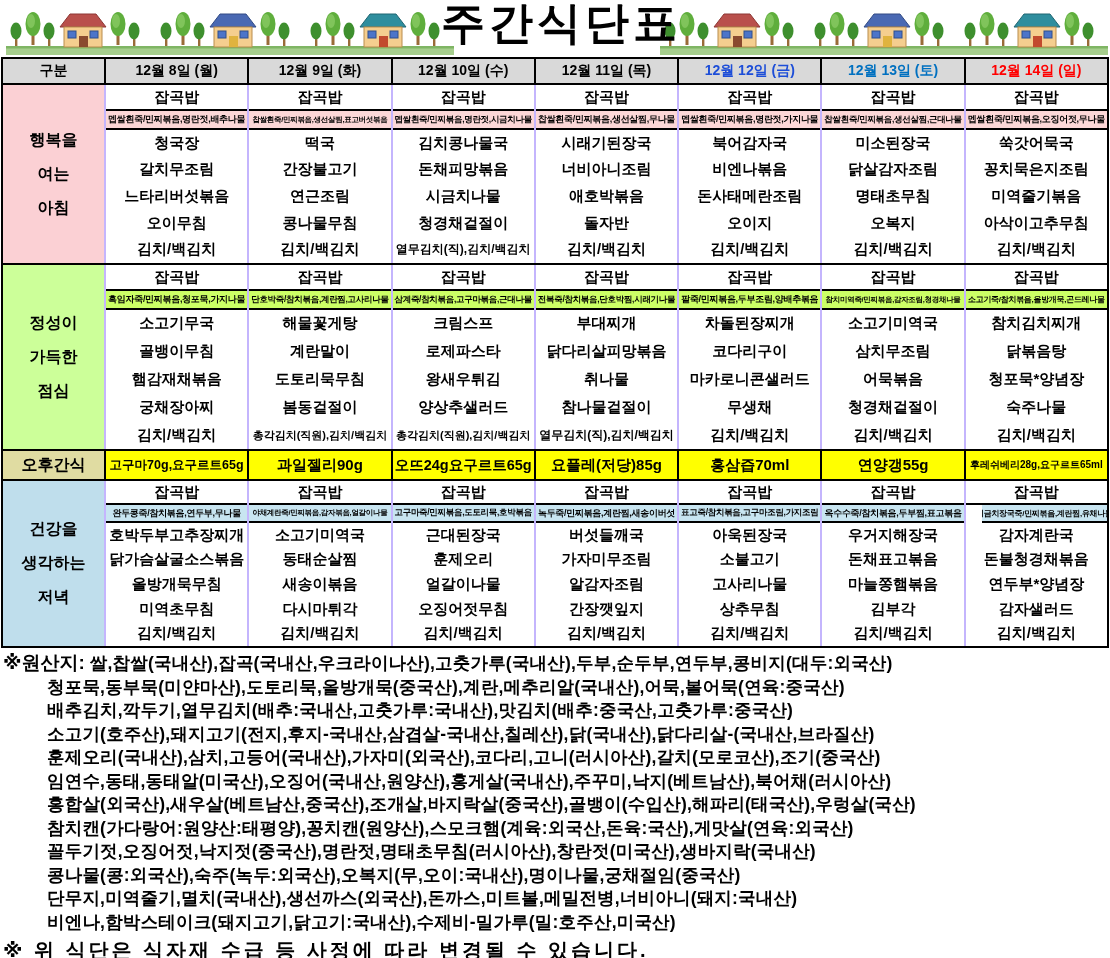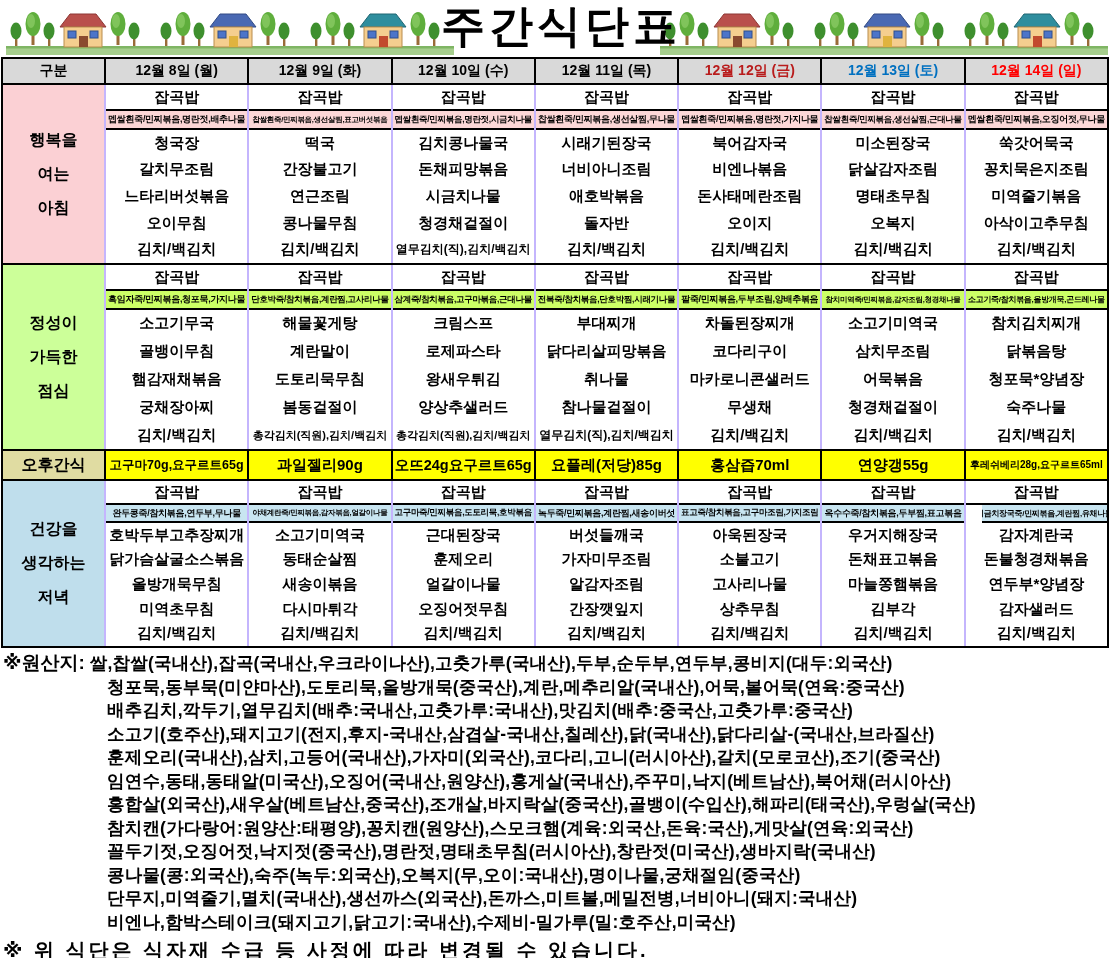--- a/index.html
+++ b/index.html
@@ -8,21 +8,21 @@
     font-family: "Liberation Sans", "DejaVu Sans", sans-serif;
     font-weight: bold; overflow: hidden;
   }
   
   .banner { position: relative; height: 57px; }
   .banner svg { position: absolute; top: 9px; }
   .banner-left  { left: 6px; }
   .banner-right { right: 2px; }
   .title {
     position: absolute; left: 12px; right: 0; top: 0; text-align: center;
-    font-size: 44px; letter-spacing: 4px; line-height: 52px;
+    font-size: 44px; letter-spacing: 4px; line-height: 52px; font-family: Liberation Mono, monospace;
   }
   
   .menu-table { border: 2px solid #000; margin: 0 1px; }
   .grid-row { display: grid; grid-template-columns: 101px repeat(7, 1fr); }
   .header-row { height: 24px; background: #d9d9d9; }
   .header-row > div {
     display: flex; align-items: center; justify-content: center;
     font-size: 14px; white-space: nowrap; overflow: hidden;
   }
   .header-row > div + div { border-left: 2px solid #000; }
@@ -63,21 +63,21 @@
     display: flex; align-items: center; justify-content: center;
     white-space: nowrap; overflow: hidden;
   }
   .snack-row > div + div { border-left: 2px solid #000; background: #ffff00; font-size: 15px; padding: 0 8px; }
   .snack-label { font-size: 16px; }
   
   .footer { padding: 3px 2px 0 3px; }
   .origin-first { display: flex; align-items: center; height: 24px; }
   .origin-label { flex: none; font-size: 19px; margin-right: 5px; }
   .origin-text, .origin-line { font-size: 17.5px; letter-spacing: 0.2px; white-space: nowrap; overflow: hidden; }
-  .origin-line { height: 23.5px; display: flex; align-items: center; margin-left: 104px; }
+  .origin-line { height: 23.5px; display: flex; align-items: center; margin-left: 44px; }
   .note { font-size: 20px; letter-spacing: 3px; margin-top: 3px; white-space: nowrap; }
 </style>
 </head>
 <body>
 
 <div class="banner">
   <svg class="banner-left" width="448" height="46" viewBox="0 0 448 46">
     <defs>
       <g id="tr">
           <rect x="-1.5" y="25" width="3" height="11" fill="#9a6b38"></rect>
@@ -175,21 +175,21 @@
 </div>
 
 <div class="menu-table">
 
   <div class="grid-row header-row">
     <div>구분</div>
     <div style="color:#000000">12월 8일 (월)</div>
     <div style="color:#000000">12월 9일 (화)</div>
     <div style="color:#000000">12월 10일 (수)</div>
     <div style="color:#000000">12월 11일 (목)</div>
-    <div style="color:#b91c1c">12월 12일 (금)</div>
+    <div style="color:#1d4ed8">12월 12일 (금)</div>
     <div style="color:#0070c0">12월 13일 (토)</div>
     <div style="color:#ff0000">12월 14일 (일)</div>
   </div>
 
   <div class="grid-row section sec-breakfast">
     <div class="label-cell bg-breakfast">
       <div>행복을</div>
       <div>여는</div>
       <div>아침</div>
     </div>

